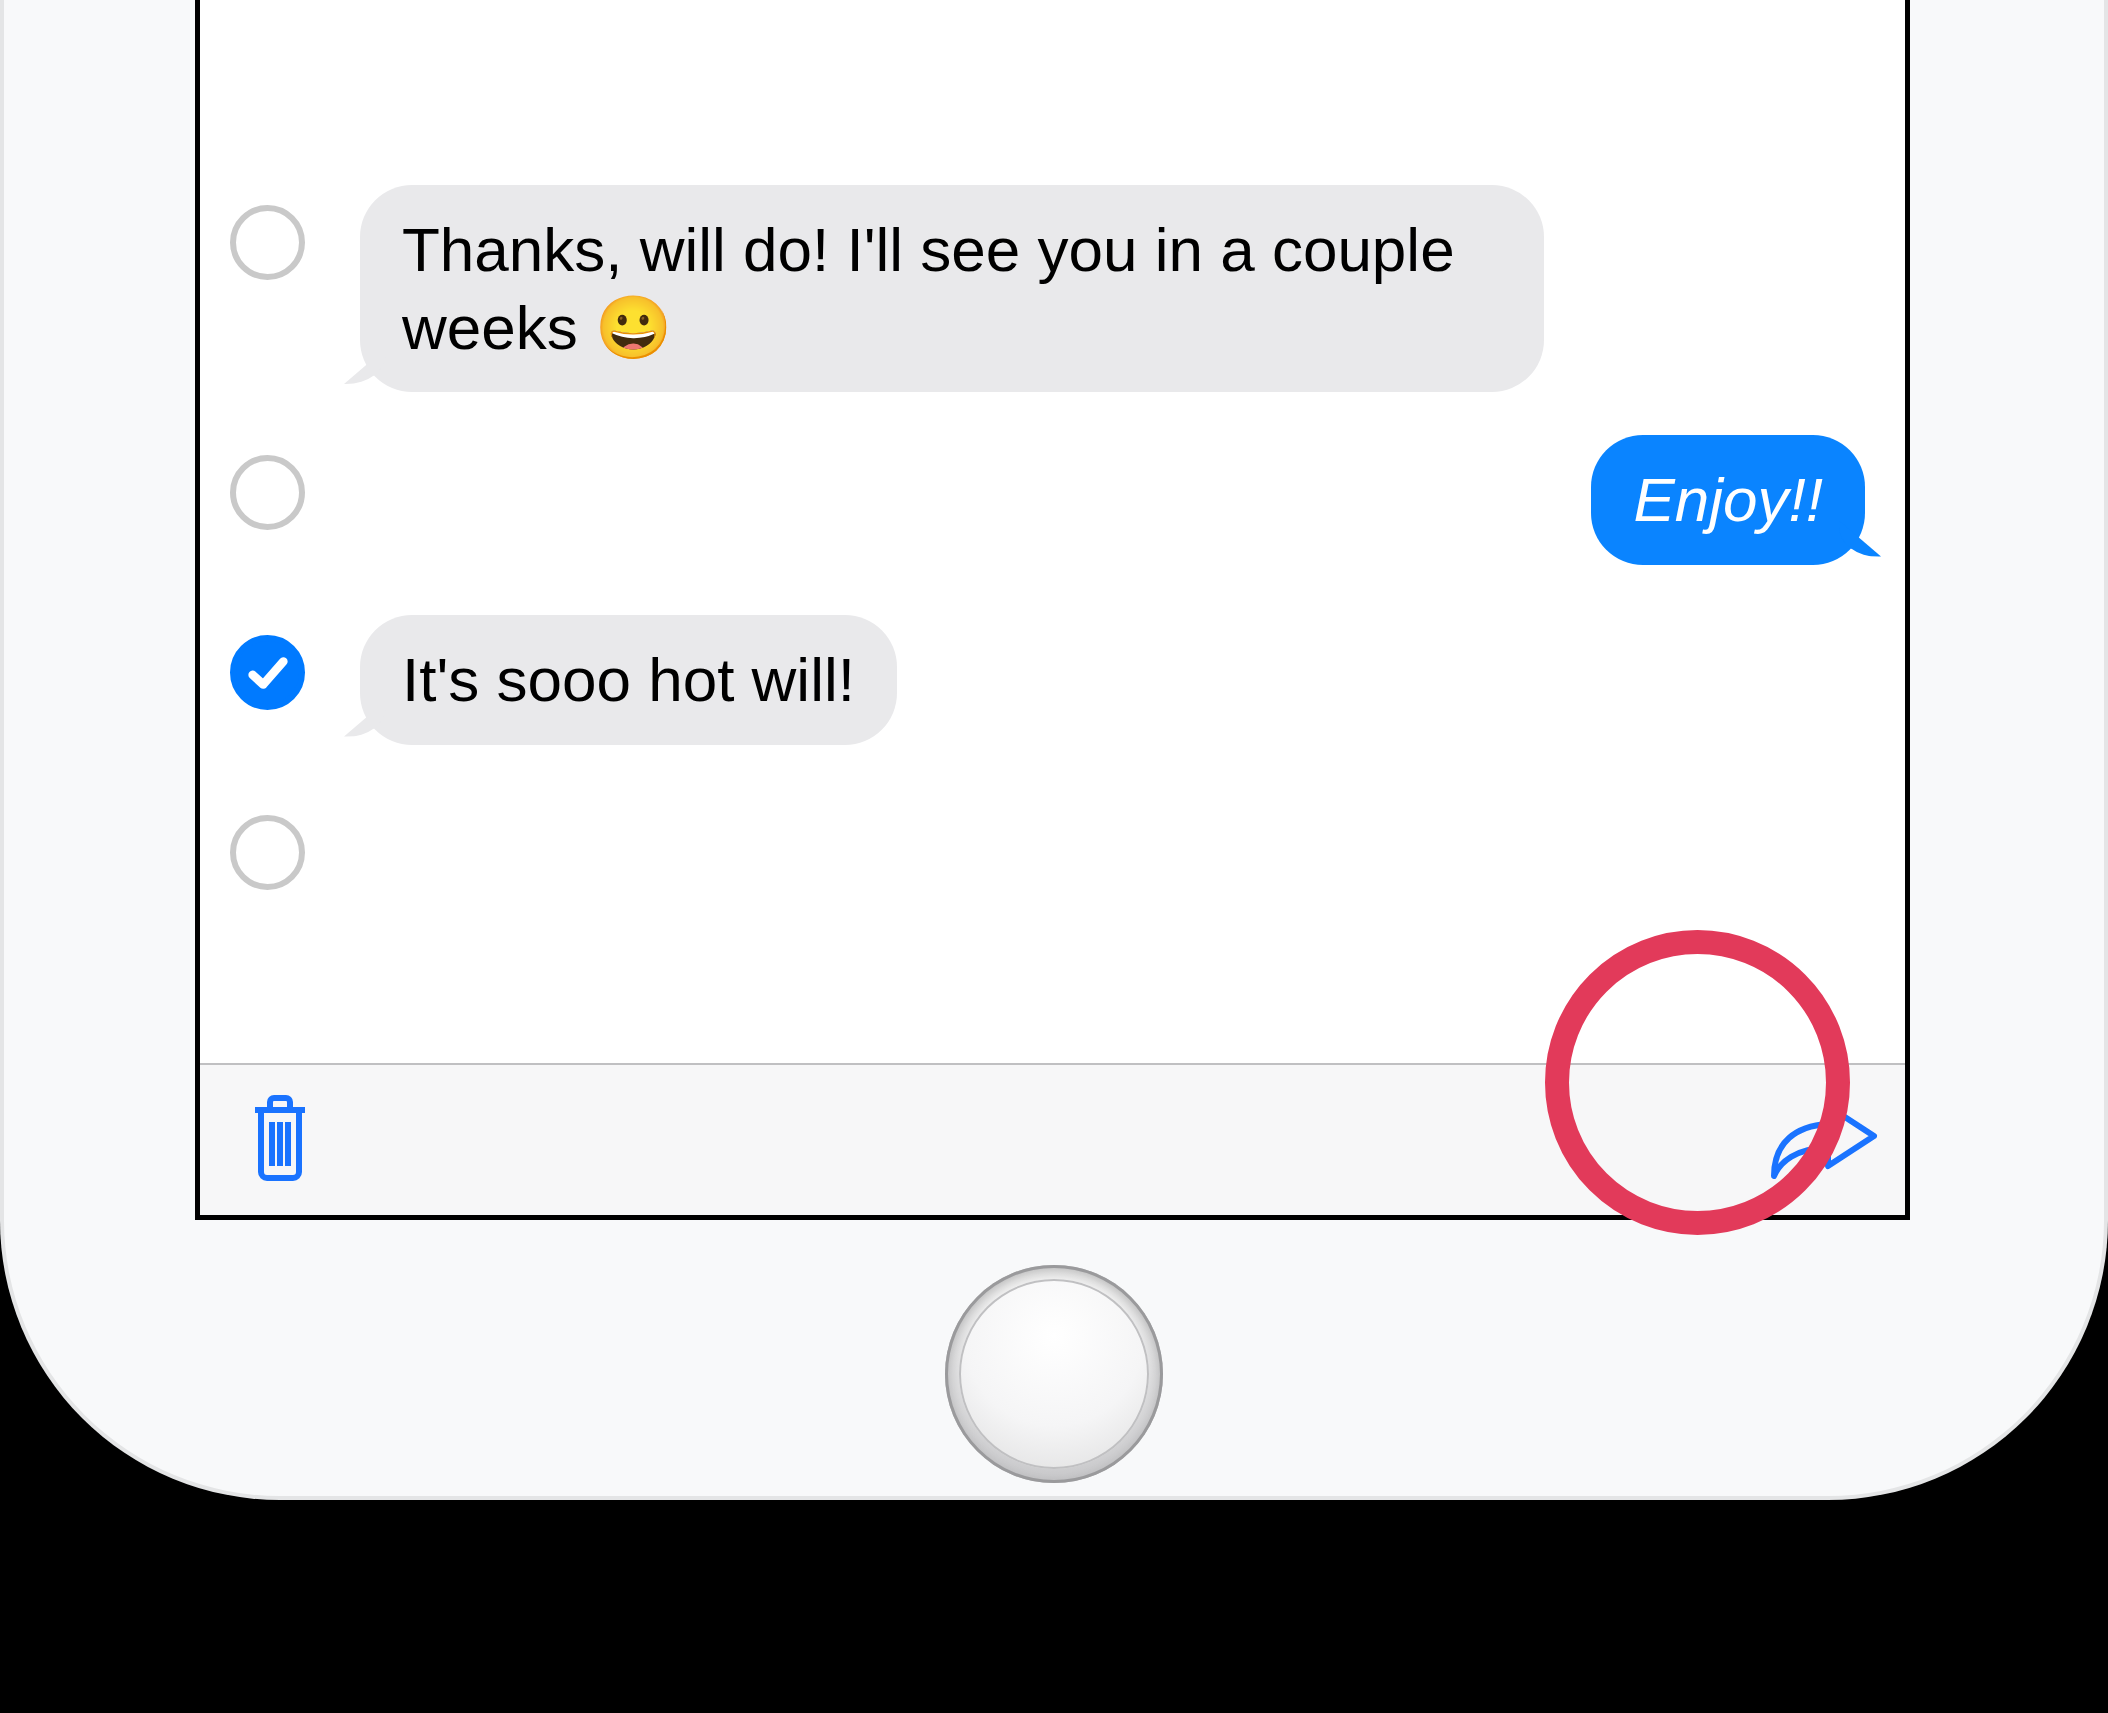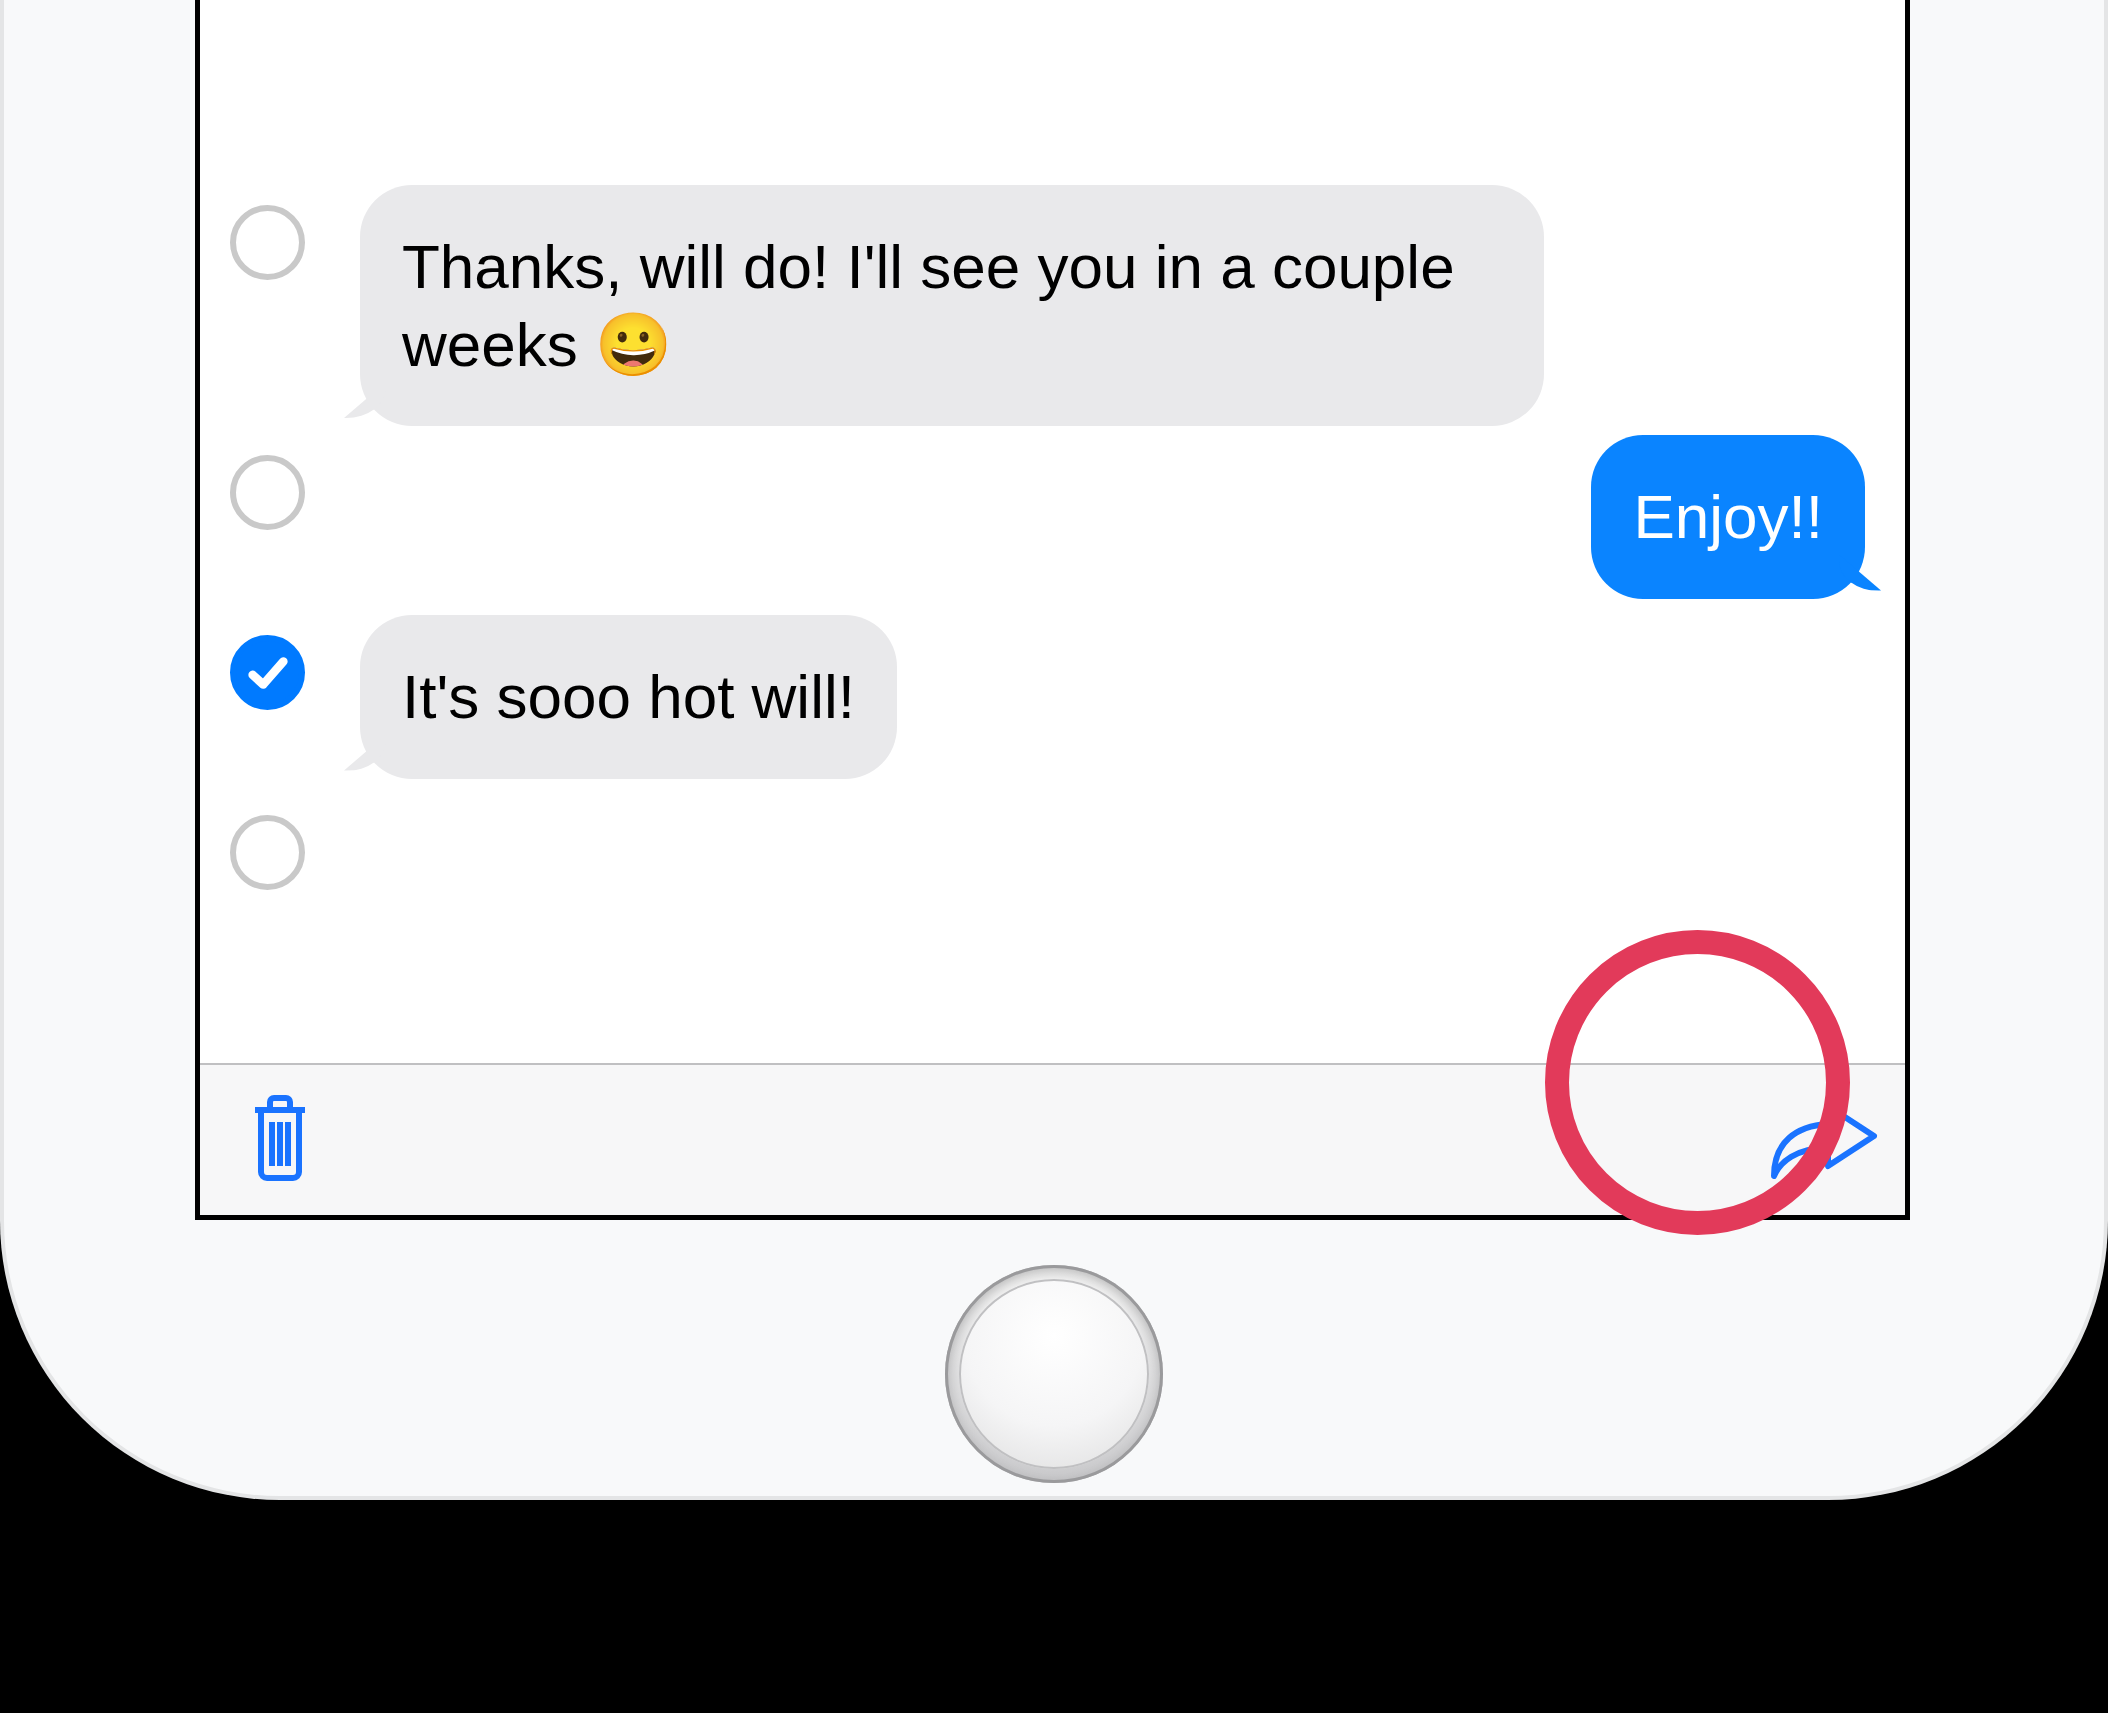--- a/index.html
+++ b/index.html
@@ -46,32 +46,33 @@
   }
   .select.checked{
     border-color:#007aff;
     background:#007aff;
   }
   .select.checked svg{display:block}
   .select svg{display:none;width:46px;height:46px;stroke:#fff;stroke-width:9;fill:none;stroke-linecap:round;stroke-linejoin:round}
   .bubble{
     font-size:62px;
     line-height:1.25;
-    padding:43px 42px;
+    padding:26px 42px;
     border-radius:52px;
     max-width:1100px;
     position:relative;
   }
   .in .bubble{
     background:#e9e9eb;
     color:#000;
     margin-left:55px;
   }
   .out{
     justify-content:flex-start;
+    font-style:italic;
   }
   .out .bubble{
     background:#0a84ff;
     color:#fff;
     margin-left:auto;
     margin-right:40px;
   }
   
   .in .bubble:after{
     content:"";position:absolute;left:-16px;bottom:8px;width:42px;height:36px;

